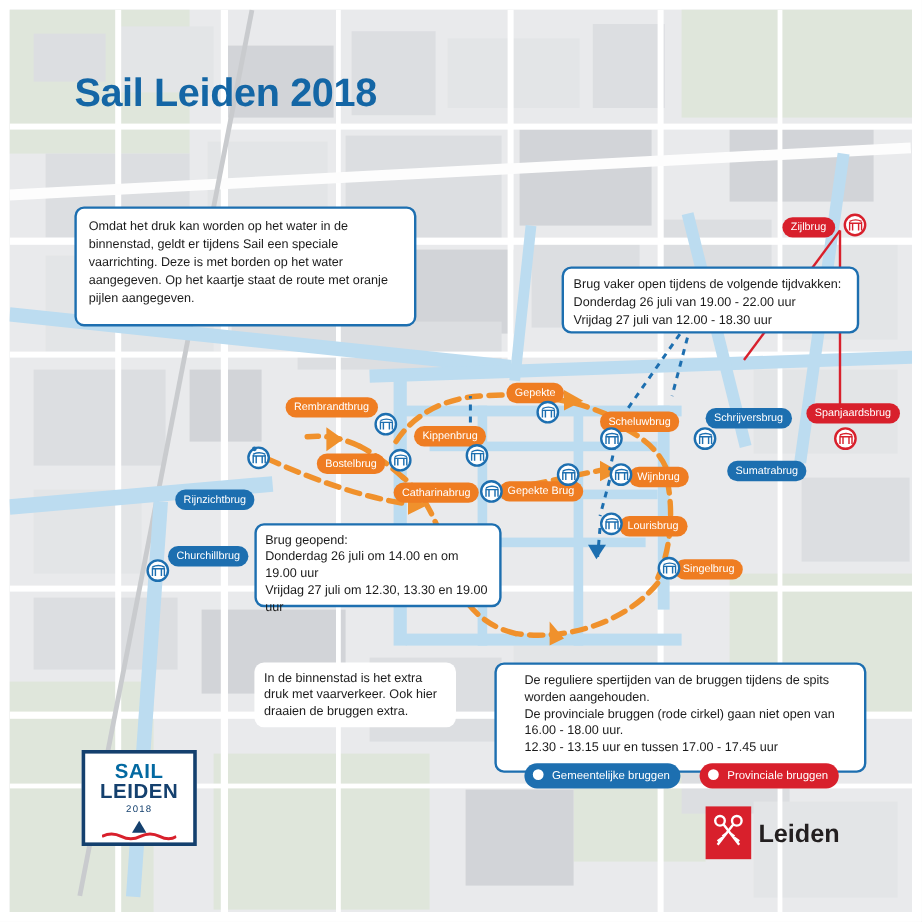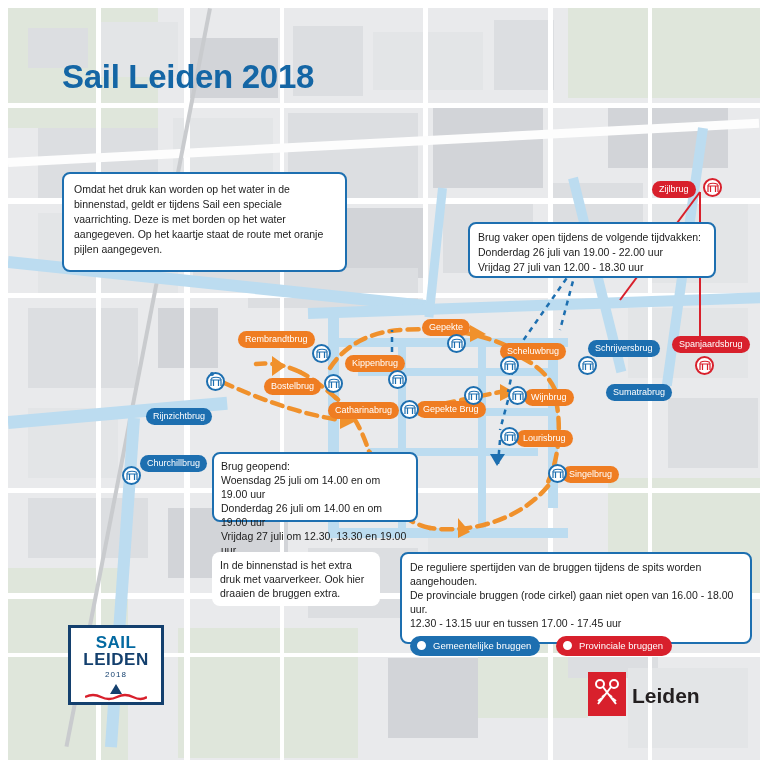--- a/index.html
+++ b/index.html
@@ -191,38 +191,37 @@
   </div>
 
   <div class="box" style="left:468px;top:222px;width:248px;height:56px;">
     <div class="txt" style="padding:6px 8px;">
       <div>Brug vaker open tijdens de volgende tijdvakken:</div>
       <div>Donderdag 26 juli van 19.00 - 22.00 uur</div>
       <div>Vrijdag 27 juli van 12.00 - 18.30 uur</div>
     </div>
   </div>
 
-  <div class="box" style="left:212px;top:452px;width:206px;height:70px;">
+  <div class="box" style="left:212px;top:436px;width:206px;height:70px;">
     <div class="txt" style="padding:5px 7px;line-height:14px;">
       <div>Brug geopend:</div>
-      <div>Woensdag 25 juli om 14.00 en om 19.00 uur</div>
       <div>Donderdag 26 juli om 14.00 en om 19.00 uur</div>
       <div>Vrijdag 27 juli om 12.30, 13.30 en 19.00 uur</div>
     </div>
   </div>
 
   <div class="box plain" style="left:212px;top:552px;width:168px;height:54px;">
     <div class="txt" style="padding:6px 8px;line-height:14px;">
       <div>In de binnenstad is het extra</div>
       <div>druk met vaarverkeer. Ook hier</div>
       <div>draaien de bruggen extra.</div>
     </div>
   </div>
 
-  <div class="box" style="left:400px;top:552px;width:352px;height:92px;">
+  <div class="box" style="left:412px;top:552px;width:310px;height:92px;padding-left:15px;">
     <div class="txt" style="padding:6px 8px;line-height:14px;">
       <div>De reguliere spertijden van de bruggen tijdens de spits worden aangehouden.</div>
       <div>De provinciale bruggen (rode cirkel) gaan niet open van 16.00 - 18.00 uur.</div>
       <div>12.30 - 13.15 uur en tussen 17.00 - 17.45 uur</div>
       <div style="margin-top:6px;">
         <span class="legend-pill blue">
           <span class="legend-dot blue"></span><span>Gemeentelijke bruggen</span>
         </span>
         <span style="display:inline-block;width:10px;"></span>
         <span class="legend-pill red">

